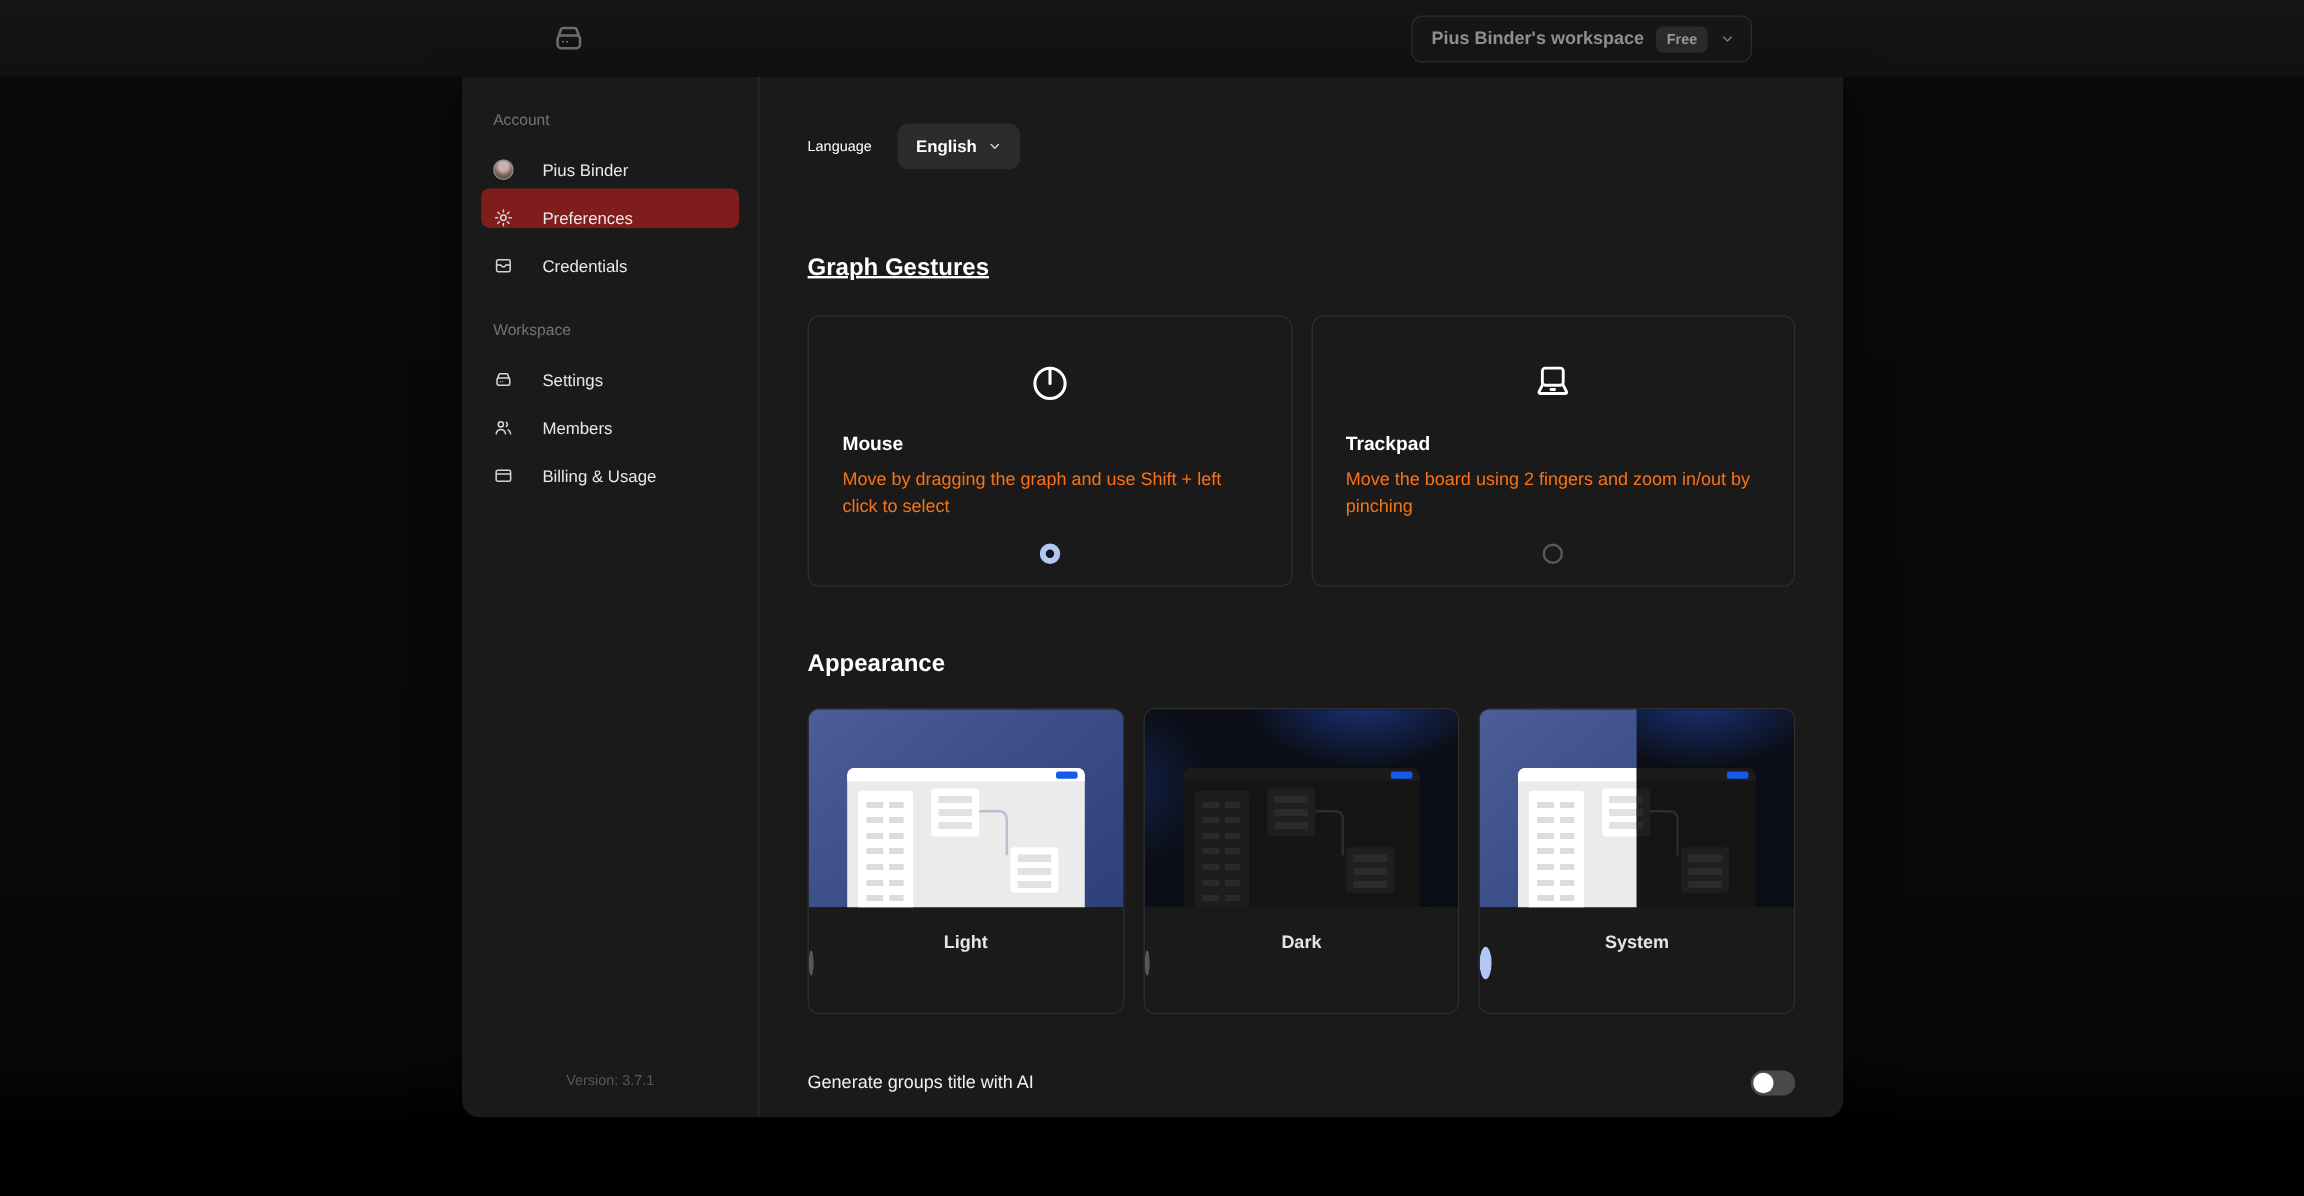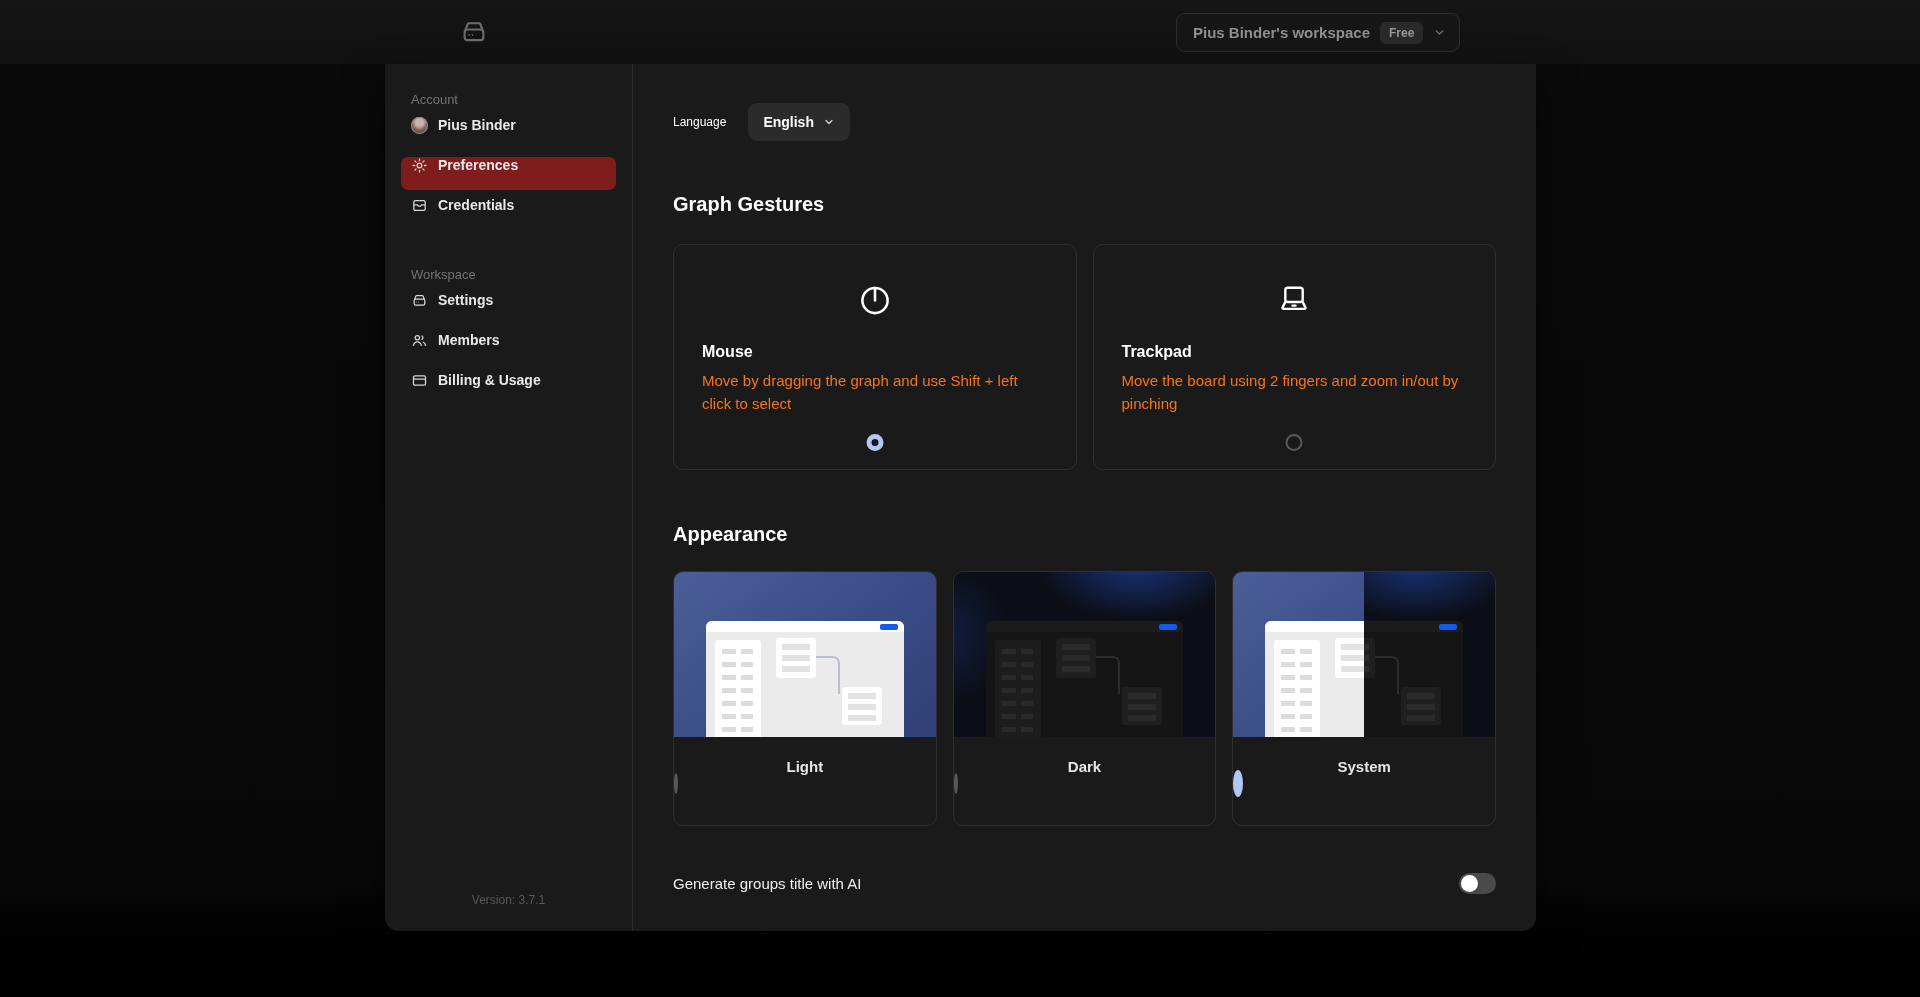--- a/index.html
+++ b/index.html
@@ -27,41 +27,41 @@
 
   
   .panel { position:absolute; left:385px; top:64px; width:1151px; height:867px;
     background:#1a1a1a; border-radius:0 0 14px 14px; display:flex;
     box-shadow:0 18px 40px rgba(0,0,0,.55); }
 
   
   .sidebar { width:248px; flex:0 0 248px; border-right:1px solid #2a2a2a;
     position:relative; padding:16px 16px 17px 16px; }
   .side-label { color:#747474; font-size:13px; margin:12px 0 10px 10px; }
-  .side-item { height:33px; display:flex; align-items:flex-start; gap:10px;
-    padding:0 10px; border-radius:7px; color:#e9e9e9; font-size:14px; font-weight:700;
+  .side-item { height:33px; display:flex; align-items:flex-end; gap:24px;
+    padding:0 10px; border-radius:7px; color:#e9e9e9; font-size:14px; font-weight:400;
     margin-bottom:7px; cursor:pointer; }
   .side-item.active { background:#7f1d1d; }
   .side-item .ic { width:17px; height:17px; color:#d6d6d6; flex:0 0 17px; }
   .avatar { width:17px; height:17px; border-radius:50%; flex:0 0 17px;
     background:radial-gradient(circle at 50% 32%, #cbb2ab 0 26%, #7a5f58 55%, #473734 90%);
     box-shadow:inset 0 0 0 1px #8d8d8d; }
   .side-gap { height:18px; }
   .version { position:absolute; bottom:24px; left:0; width:100%; text-align:center;
     color:#585858; font-size:12px; }
 
   
   .main { flex:1; padding:39px 40px 0 40px; }
   .lang-row { display:flex; align-items:center; gap:22px; }
   .lang-label { font-size:12px; font-weight:400; color:#fff; }
   .lang-btn { display:flex; align-items:center; gap:9px; background:#2b2b2b; color:#fff;
     border:none; border-radius:9px; padding:11px 15px; font-size:14px; font-weight:700;
     font-family:inherit; cursor:pointer; }
   .section-title { font-size:20px; font-weight:700; color:#fff; }
-  .gestures-title { margin-top:52px; }
+  .gestures-title { margin-top:71px;text-decoration:underline; }
   .gesture-grid { margin-top:28px; display:grid; grid-template-columns:1fr 1fr; gap:16px; }
   .gcard { position:relative; height:226px; border:1px solid #2f2f2f; border-radius:10px;
     padding:36px 28px; cursor:pointer; }
   .gcard .gicon { display:flex; justify-content:center; color:#fff; }
   .gcard h3 { font-size:16px; font-weight:700; color:#fff; margin-top:26px; }
   .gcard p { font-size:15px; color:#f97316; line-height:1.55; margin-top:8px; max-width:352px; }
   .radio { width:17px; height:17px; border-radius:50%; }
   .radio.off { border:2px solid #585858; }
   .radio.on { border:5px solid #b3c7f5; background:#12151f; }
   .gcard .radio { position:absolute; left:50%; transform:translateX(-50%); bottom:18px; }

